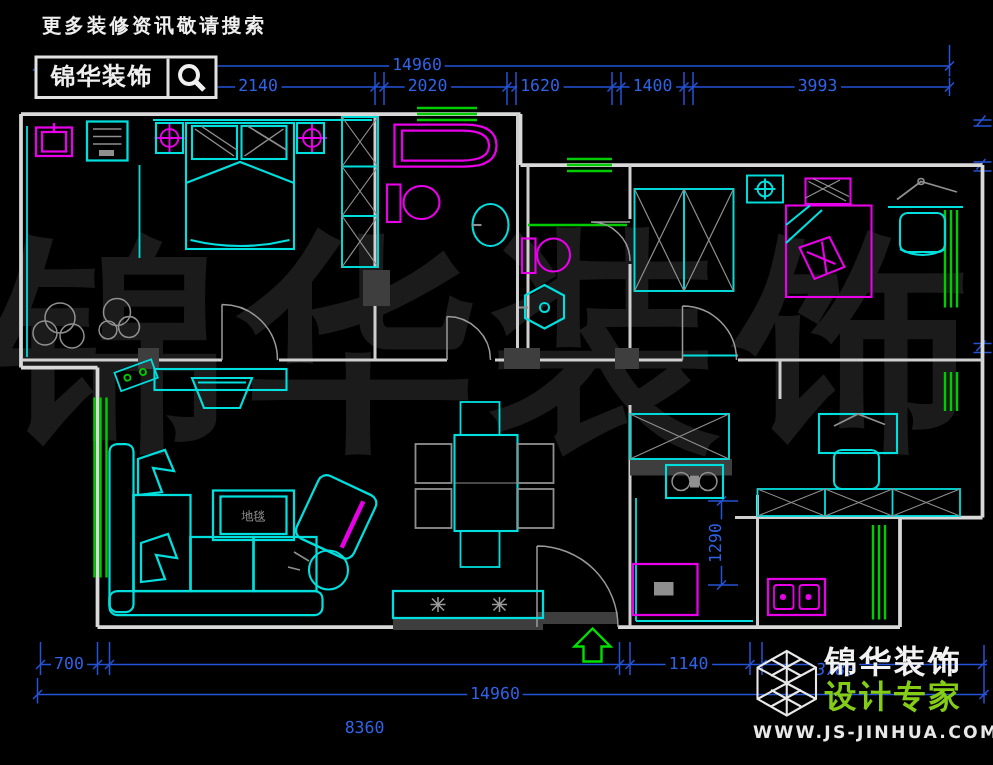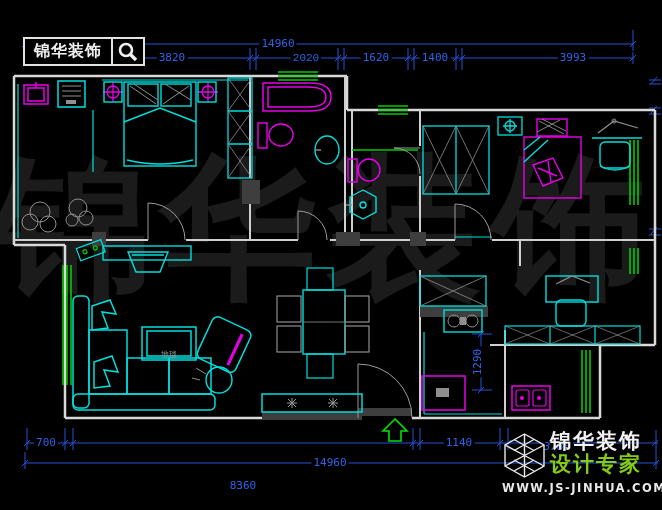--- a/index.html
+++ b/index.html
@@ -19,21 +19,21 @@
   #tagline{left:28px;top:8px;font-size:13px;font-weight:bold;color:#efefef;
            letter-spacing:2px;z-index:4;}
   #brandbox{left:23px;top:37px;width:118px;height:25px;border:2px solid #e2e2e2;
             display:flex;align-items:center;background:#000;z-index:4;}
   #brandbox .txt{flex:1;text-align:center;font-size:16px;font-weight:bold;color:#efefef;
                  letter-spacing:1px;}
   #brandbox .sep{width:0;height:25px;border-left:2px solid #e2e2e2;}
   #brandbox .mag{width:30px;display:flex;align-items:center;justify-content:center;}
   
   #ruglabel{left:169px;top:344px;transform:translate(-50%,-50%);font-size:8px;
-            color:#9a9a9a;z-index:2;margin-top:10px;}
+            color:#9a9a9a;z-index:2;}
   
   #footer{left:500px;top:430px;width:160px;height:72px;z-index:5;background:transparent;}
   #footer .cube{position:absolute;left:2px;top:2px;}
   #footer .l1{position:absolute;left:50px;top:0px;font-size:21px;font-weight:bold;
               color:#f2f2f2;letter-spacing:2px;line-height:23px;white-space:nowrap;}
   #footer .l2{position:absolute;left:50px;top:23px;font-size:21px;font-weight:bold;
               color:#84cc16;letter-spacing:2px;line-height:23px;white-space:nowrap;}
   #footer .web{position:absolute;left:2px;top:51px;font-size:11.5px;font-weight:bold;
                color:#e8e8e8;letter-spacing:1.5px;white-space:nowrap;}
 </style>
@@ -303,36 +303,37 @@
         <path d="M505,326 L550,344 M550,326 L505,344 M550,326 L595,344 M595,326 L550,344 M595,326 L640,344 M640,326 L595,344" stroke="#8f8f8f" stroke-width="0.7"></path>
       </g>
     </g>
 
     <g>
       <path d="M395,419 L383,431 L389,431 L389,441 L401,441 L401,431 L407,431 Z" stroke="#00e000" stroke-width="1.6" fill="none"></path>
     </g>
   </svg>
 
   <span class="dim" style="left:278px;top:44px;">14960</span>
-  <span class="dim" style="left:172px;top:58px;">3820</span>
-  <span class="dim" style="left:306px;top:58px;font-family:Liberation Mono, monospace;">2020</span>
-  <span class="dim" style="left:376px;top:58px;">1620</span>
+  <span class="dim" style="left:172px;top:58px;">2140</span>
+  <span class="dim" style="left:285px;top:58px;">2020</span>
+  <span class="dim" style="left:360px;top:58px;">1620</span>
   <span class="dim" style="left:435px;top:58px;">1400</span>
-  <span class="dim" style="left:545px;top:58px;margin-left:28px;">3993</span>
+  <span class="dim" style="left:545px;top:58px;">3993</span>
 
   <span class="dim" style="left:46px;top:443px;">700</span>
   <span class="dim" style="left:243px;top:443px;margin-top:43px;">8360</span>
   <span class="dim" style="left:459px;top:443px;">1140</span>
   <span class="dim" style="left:557px;top:447px;z-index:2;font-style:italic;">3780</span>
   <span class="dim" style="left:330px;top:463px;">14960</span>
 
   <span class="dim dim-vert" style="left:478px;top:362px;">1290</span>
 
   <span class="abs" id="ruglabel">地毯</span>
 
+  <span class="abs" id="tagline">更多装修资讯敬请搜索</span>
   <div class="abs" id="brandbox">
     <span class="txt">锦华装饰</span>
     <span class="sep"></span>
     <span class="mag">
       <svg width="22" height="22" viewBox="0 0 22 22">
         <circle cx="9" cy="9" r="6" stroke="#f0f0f0" stroke-width="2.6" fill="none"></circle>
         <path d="M13.5,13.5 L19,19" stroke="#f0f0f0" stroke-width="3.4"></path>
       </svg>
     </span>
   </div>

